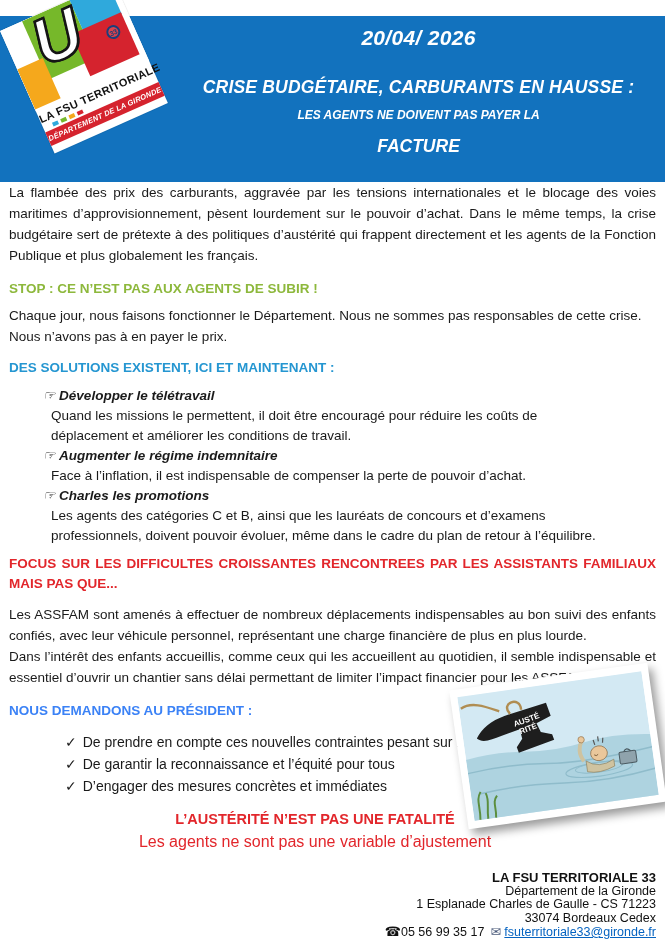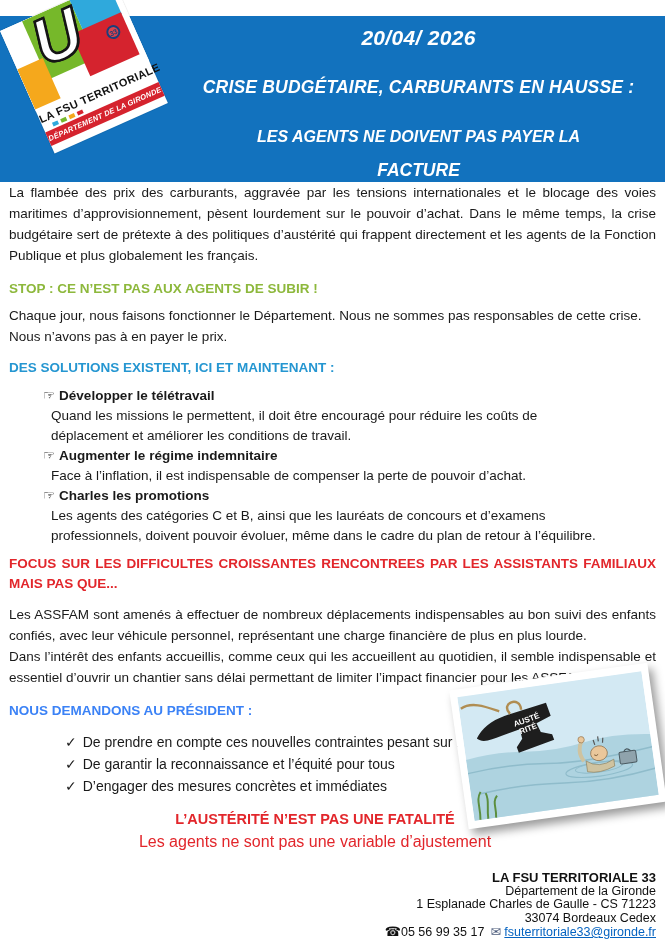--- a/index.html
+++ b/index.html
@@ -14,21 +14,21 @@
   .banner {
     position:absolute; top:16px; left:0; width:665px; height:166px;
     background:#1272BE;
   }
   .banner-text {
     margin-left:172px; text-align:center; color:#ffffff;
     font-weight:bold; font-style:italic;
   }
   .date-line { font-size:21px; padding-top:10px; letter-spacing:.3px; }
   .headline-1 { font-size:17.5px; margin-top:27px; letter-spacing:.2px; }
-  .headline-2 { font-size:16px; margin-top:30px; }
+  .headline-2 { font-size:12px; margin-top:10px; }
   .headline-3 { font-size:17.5px; margin-top:14px; }
 
   
   .logo {
     position:absolute; top:0px; left:22px; width:124px; height:134px;
     background:#ffffff; transform:rotate(-24deg);
     box-shadow:0 0 0 1px rgba(0,0,0,.06);
   }
   .mosaic { position:relative; width:124px; height:88px; background:#ffffff; overflow:hidden; }
   .blk { position:absolute; }
@@ -68,21 +68,21 @@
   .justify { text-align:justify; }
   .intro { margin-top:16px; }
   h2 { font-size:13.5px; line-height:17px; margin:0; font-weight:bold; }
   .h-green  { color:#8DB83C; margin-top:14px; }
   .h-blue   { color:#2596D1; margin-top:12px; }
   .h-red    { color:#E2262B; margin-top:8px;  text-align:justify; line-height:20px; }
   .h-orange { color:#3b82f6; margin-top:14px; }
   .stop-para { margin-top:8px; }
 
   .sol-list { margin:10px 0 0 34px; font-size:13.5px; line-height:20px; }
-  .sol-title { font-weight:bold; }
+  .sol-title { font-weight:bold;font-style:italic; }
   .finger { font-weight:normal; margin-right:4px; }
   .sol-desc { margin:0 52px 0 8px; font-size:13.5px; line-height:20px; }
 
   .focus-para { margin-top:10px; }
 
   .check-list { margin:12px 0 0 56px; font-size:14px; line-height:22px; }
   .check { margin-right:6px; }
 
   .slogan-1 {
     width:612px; margin-top:14px; text-align:center;

